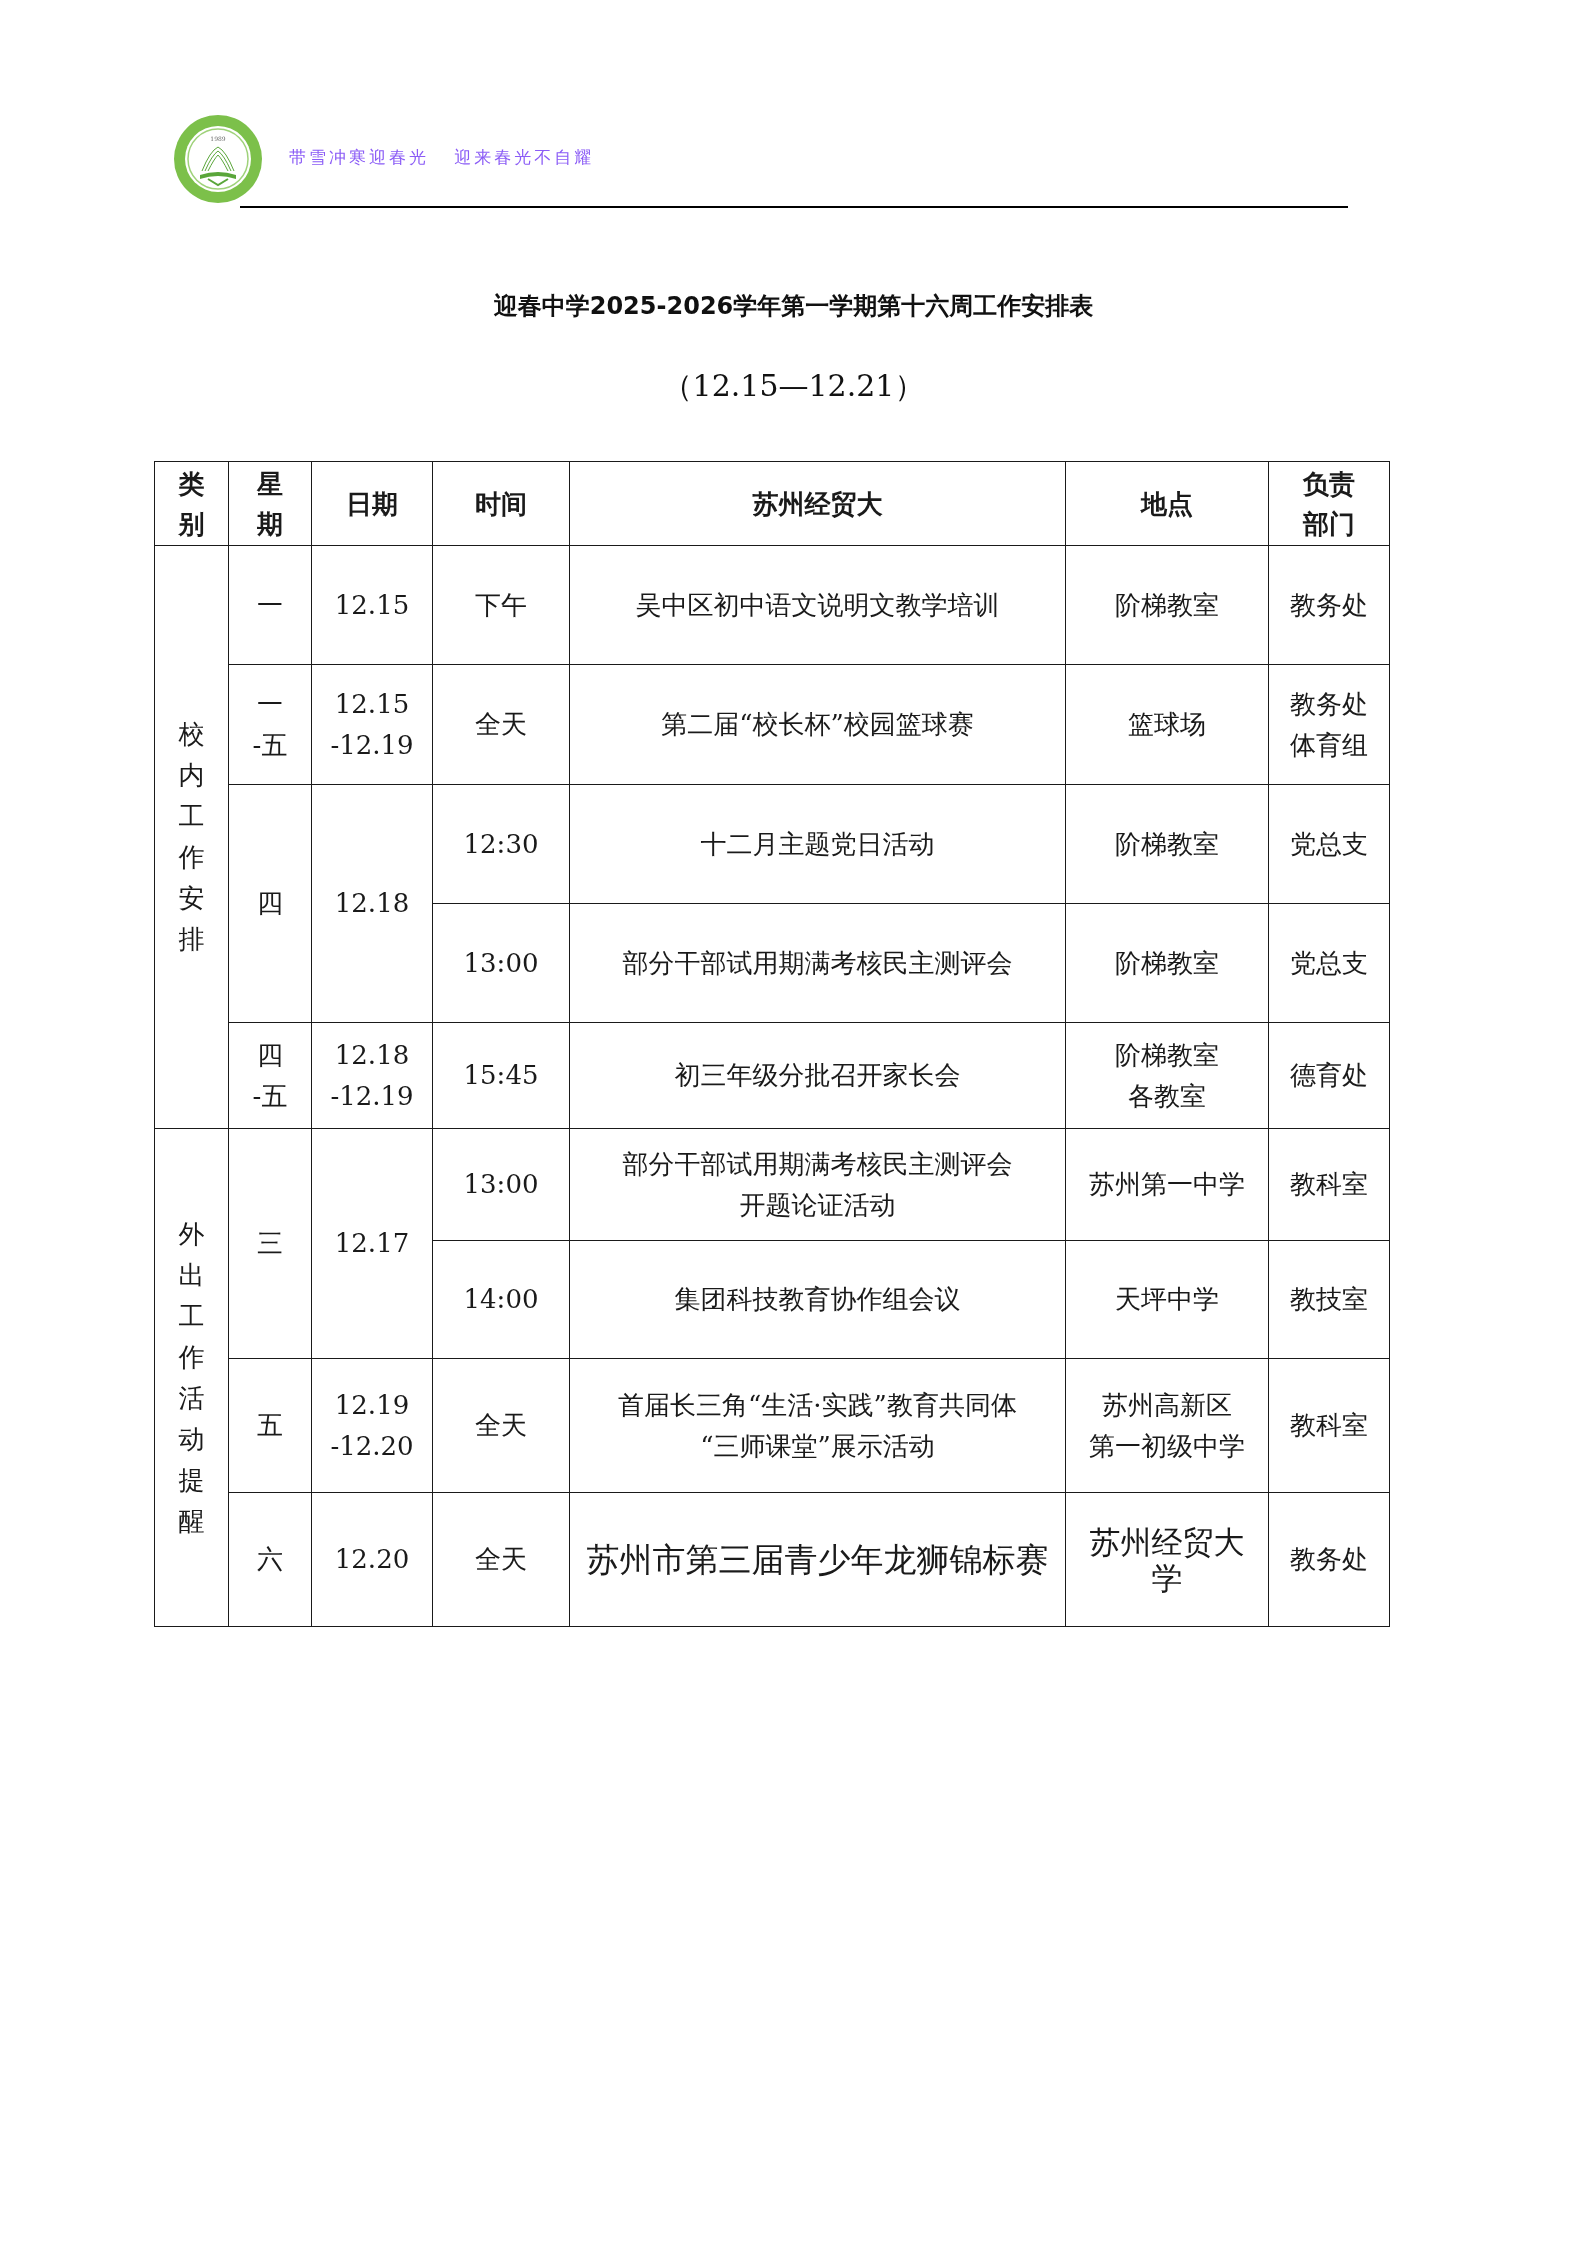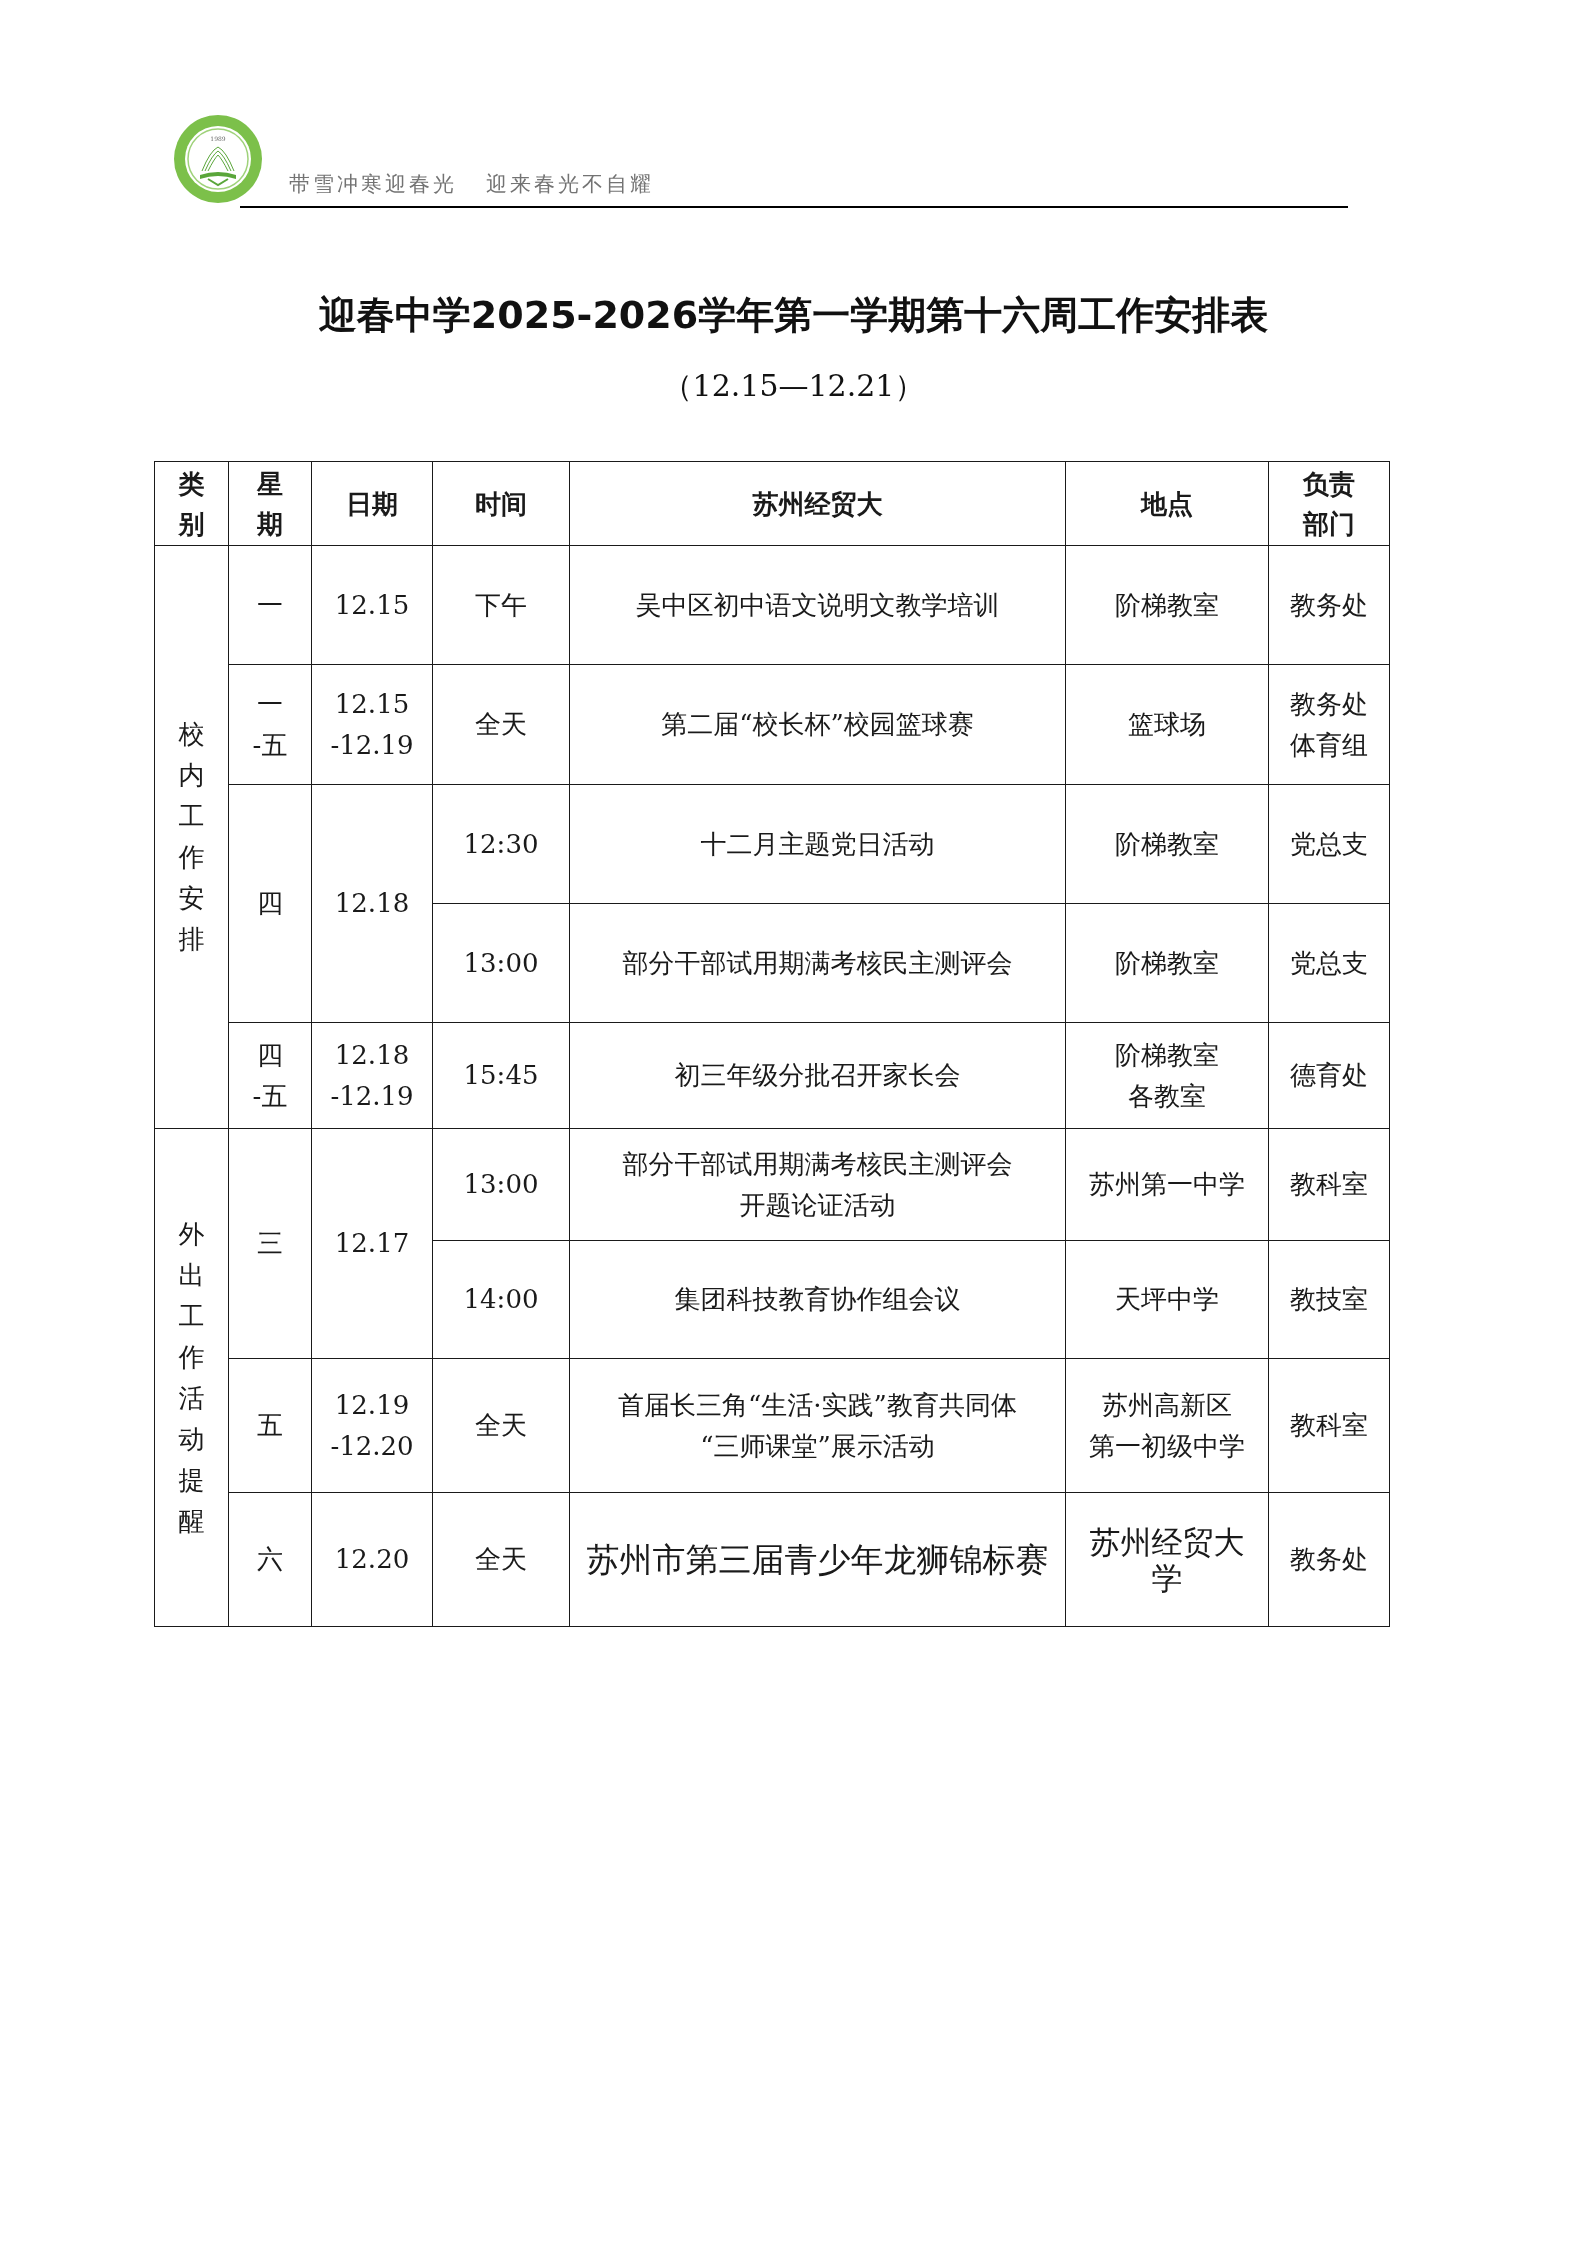--- a/index.html
+++ b/index.html
@@ -1,23 +1,23 @@
 <!DOCTYPE html>
 <html><head>
 <meta charset="utf-8">
 <style>
   html, body { margin: 0; padding: 0; background: #ffffff; }
   body { width: 1587px; height: 2245px; position: relative; overflow: hidden;
          font-family: "DejaVu Serif", "Liberation Serif", serif; color: #111; }
   .logo { position: absolute; left: 172px; top: 113px; width: 92px; height: 92px; }
-  .tagline { position: absolute; left: 289px; top: 146px; font-size: 21px; letter-spacing: 3px;
-             font-family: "DejaVu Serif", serif; color: #737373; white-space: pre; margin-top: 24px; }
+  .tagline { position: absolute; left: 289px; top: 146px; font-size: 17px; letter-spacing: 3px;
+             font-family: "DejaVu Serif", serif; color: #8b5cf6; white-space: pre; }
   .header-rule { position: absolute; left: 240px; top: 206px; width: 1108px; height: 2px; background: #000; }
   .title { position: absolute; left: 0; width: 1587px; top: 290px; text-align: center;
-           font-size: 38px; font-weight: bold; font-family: "DejaVu Sans", sans-serif; letter-spacing: 0px; }
+           font-size: 24px; font-weight: bold; font-family: "DejaVu Sans", sans-serif; letter-spacing: 0px; }
   .subtitle { position: absolute; left: 0; width: 1587px; top: 366px; text-align: center;
               font-size: 30px; font-family: "DejaVu Serif", serif; }
   table.sched { position: absolute; left: 154px; top: 461px; border-collapse: collapse;
                 table-layout: fixed; width: 1235px; }
   table.sched td, table.sched th { border: 1.6px solid #1a1a1a; text-align: center; vertical-align: middle;
                 padding: 0 4px; font-size: 26px; font-weight: normal; line-height: 41px;
                 font-family: "DejaVu Serif", serif; color: #1a1a1a; }
   table.sched th { font-size: 26px; font-weight: bold; font-family: "DejaVu Sans", sans-serif; line-height: 40px; }
   .cat { line-height: 41px; }
   .cat span { display: block; }

